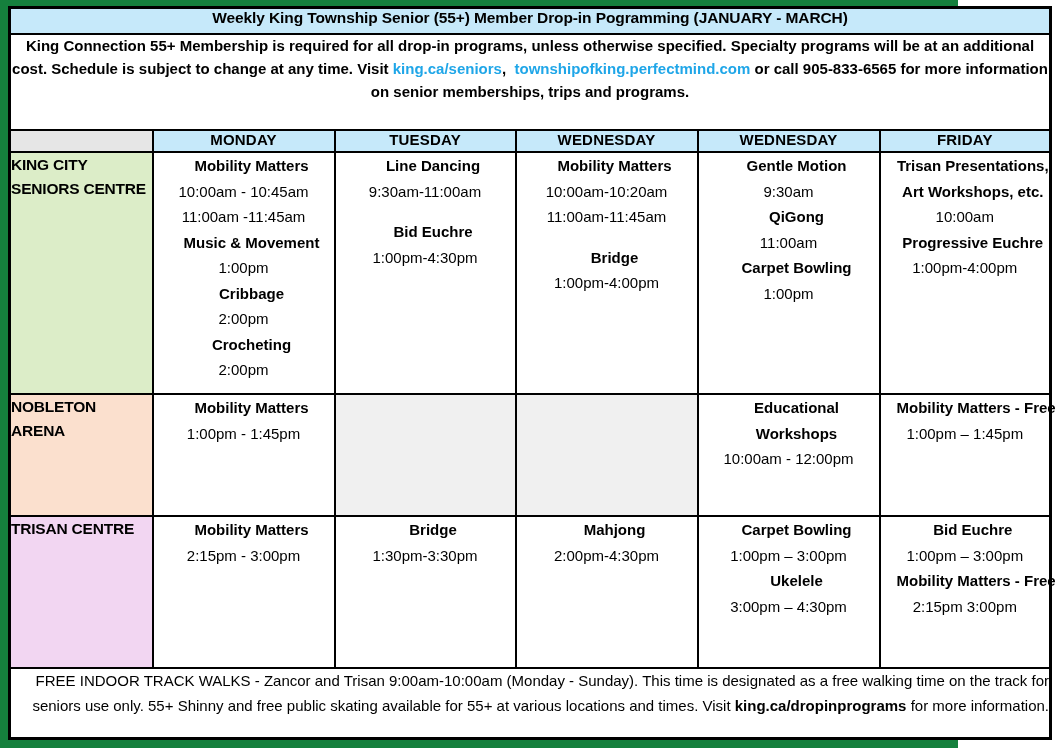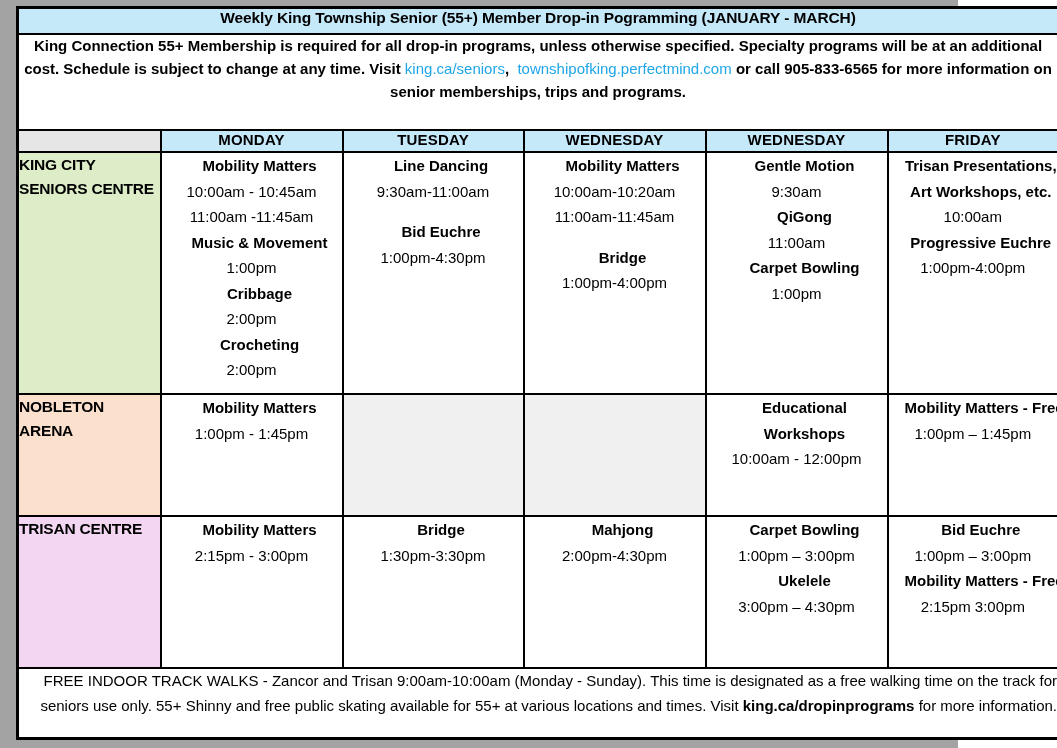--- a/index.html
+++ b/index.html
@@ -9,23 +9,23 @@
     background: #ffffff;
   }
   body {
     font-family: "Liberation Sans", sans-serif;
     color: #000000;
   }
   #page {
     width: 958px;
     height: 748px;
     position: relative;
-    background: #a3a3a3;
+    background: #15803d;
     box-sizing: border-box;
-    padding: 6px 8px 8px 16px;
+    padding: 6px 8px 8px 8px;
   }
   table.sched {
     width: 100%;
     height: 100%;
     border-collapse: collapse;
     table-layout: fixed;
     border: 3px solid #000000;
   }
   table.sched td {
     border: 2px solid #000000;
@@ -48,21 +48,21 @@
     background: #ffffff;
     text-align: center;
     vertical-align: middle;
     font-weight: bold;
     font-size: 15px;
     line-height: 1.52;
     padding: 5px 10px 6px 10px;
   }
   .link {
     color: #1FA6E8;
-    font-weight: normal;
+    font-weight: bold;
     white-space: nowrap;
     text-align: center;
   }
   
   td.corner-cell {
     background: #E6E6E6;
     height: 20px;
   }
   td.day-head {
     background: #C6E9FA;

